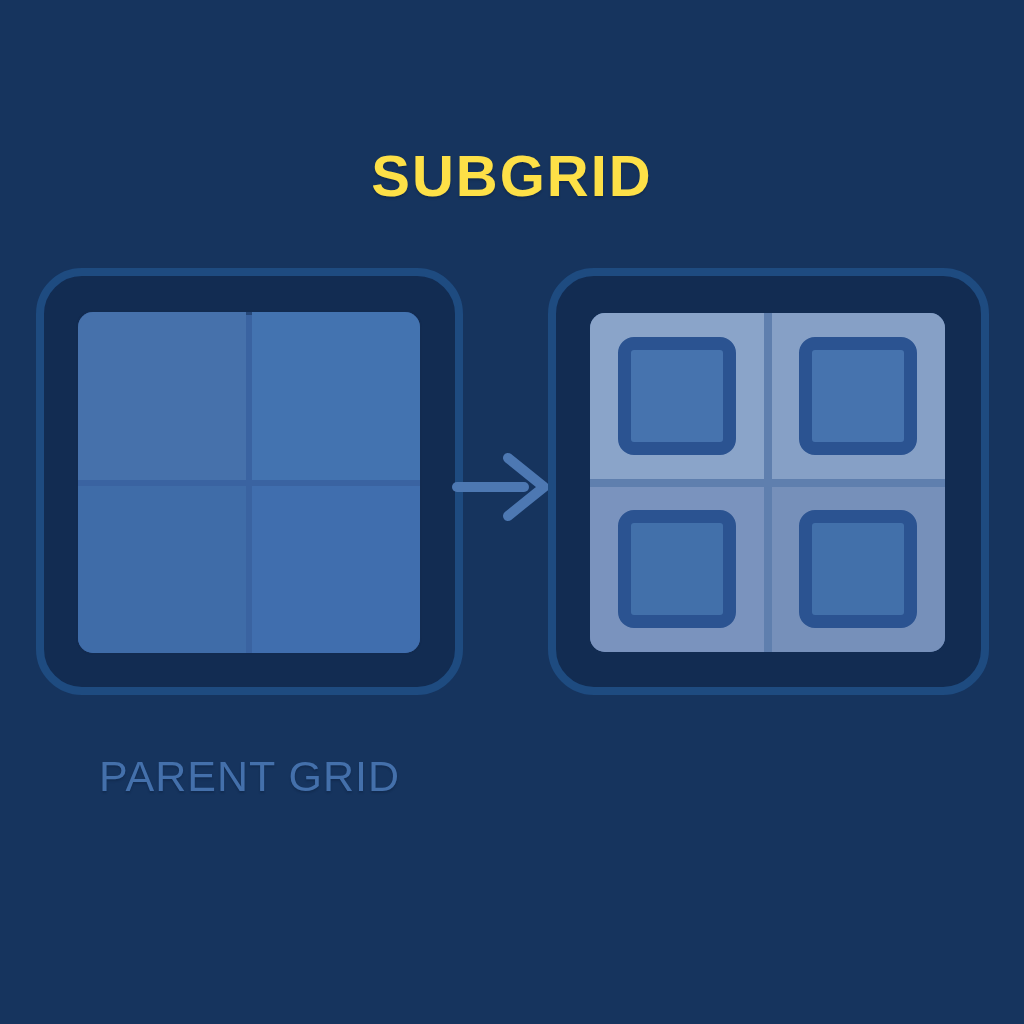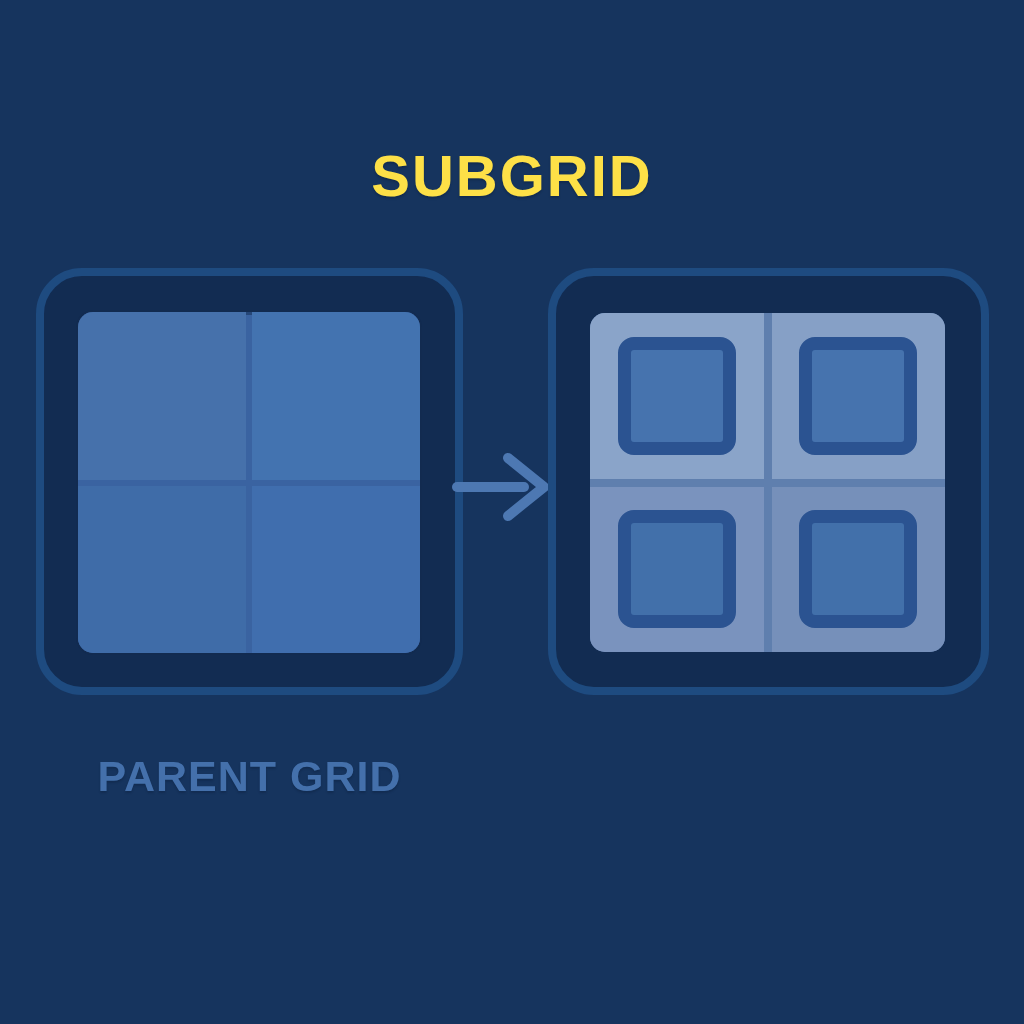--- a/index.html
+++ b/index.html
@@ -89,21 +89,21 @@
     left: 452px;
     top: 449px;
     width: 104px;
     height: 76px;
   }
 
   
   .label {
     position: absolute;
     text-align: center;
-    font-weight: 700;
+    font-weight: 400;
     font-size: 43px;
     line-height: 52px;
     letter-spacing: 1px;
     text-shadow: 0 2px 2px rgba(9, 27, 52, 0.3);
   }
   .label-parent {
     left: 36px; top: 750px; width: 427px;
     color: #4470ab;
   }
   .label-child {

